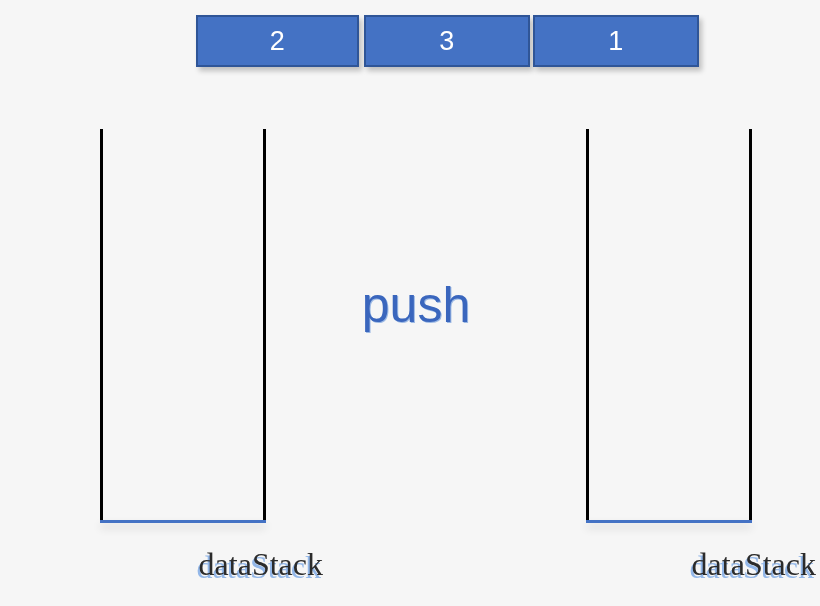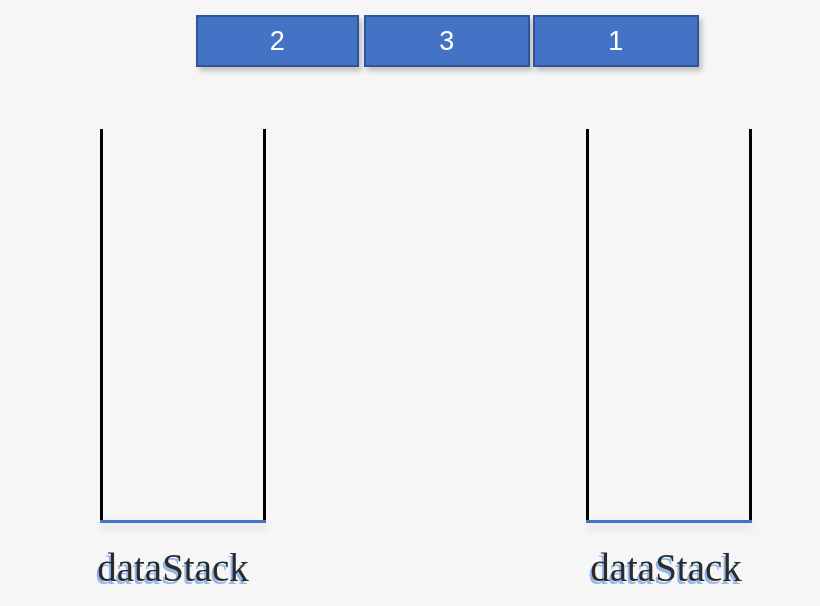--- a/index.html
+++ b/index.html
@@ -70,23 +70,23 @@
     box-shadow: 0 5px 9px rgba(0,0,0,0.16);
   }
   #stack-data { left: 100px; width: 166px; }
   #stack-min  { left: 586px; width: 166px; }
 
   
   .stack-label {
     position: absolute;
     top: 546px;
     width: 300px;
-    text-align: center;
+    text-align: right;
     font-family: "Liberation Serif", serif;
-    font-size: 39px;
+    font-size: 32px;
     font-weight: 400;
     color: #2b2b2b;
     text-shadow: -2px 3px 0 #93b7e8;
     line-height: 1.15;
     white-space: nowrap;
   }
   #label-data { left: 23px; }
   #label-min  { left: 516px; }
 
   
@@ -125,17 +125,18 @@
     <div class="stack-wall right"></div>
     <div class="stack-floor"></div>
   </div>
 
   <div id="stack-min" class="stack">
     <div class="stack-wall left"></div>
     <div class="stack-wall right"></div>
     <div class="stack-floor"></div>
   </div>
 
+  <div id="op-caption">push</div>
 
   <div id="label-data" class="stack-label">dataStack</div>
   <div id="label-min" class="stack-label">dataStack</div>
 
 </div>
 
 </body></html>

